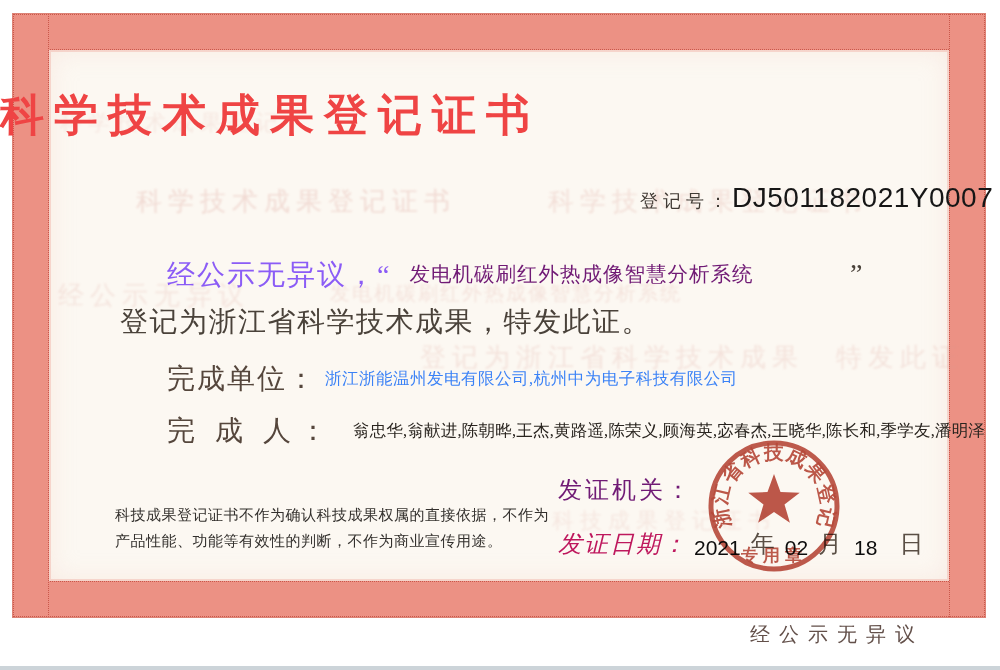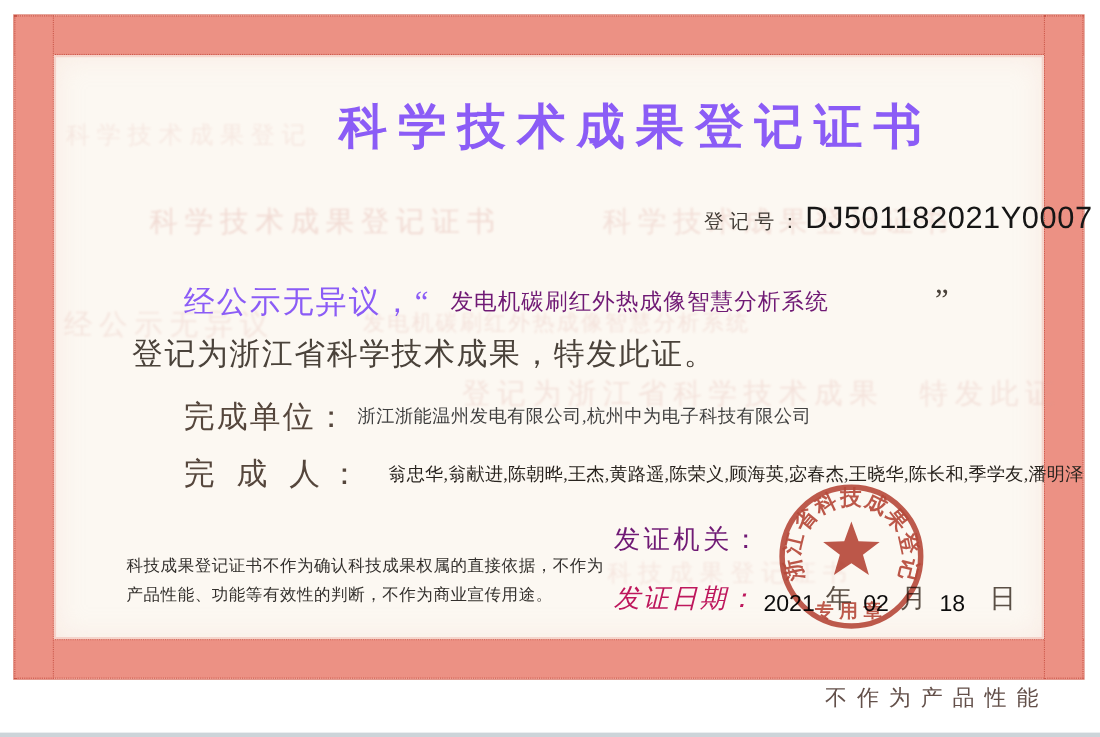--- a/index.html
+++ b/index.html
@@ -20,38 +20,38 @@
   .edge.h{left:0;right:0;height:36px;}
   .edge.top{top:0;} .edge.bottom{bottom:0;}
   .edge.v{top:0;bottom:0;width:36px;}
   .edge.left{left:0;} .edge.right{right:0;}
   .inner-panel{position:absolute;inset:36px;background:#fcf8f2;
         box-shadow:inset 0 0 0 2px rgba(236,145,132,.30), inset 0 0 26px rgba(243,205,196,.35);}
 
   .scan-strip{position:absolute;left:0;right:0;bottom:0;height:4px;background:#ccd4d9;}
 
   
-  .title{position:absolute;left:0;top:86px;width:848px;text-align:right;
+  .title{position:absolute;left:0;top:86px;width:848px;text-align:left;
          font-family:"Liberation Sans", sans-serif;font-weight:bold;
-         font-size:44px;letter-spacing:10px;color:#8b5cf6;}
+         font-size:44px;letter-spacing:10px;color:#ef4444;}
 
   .regno{position:absolute;left:640px;top:182px;white-space:nowrap;}
   .regno .lbl{font-size:18px;letter-spacing:5px;color:#403a34;}
   .regno .val{font-family:"Liberation Sans", sans-serif;font-size:28px;color:#161616;letter-spacing:.5px;}
 
   .line1{position:absolute;left:167px;top:256px;white-space:nowrap;}
   .line1 .pre{font-size:28px;letter-spacing:2px;color:#8b5cf6;}
   .line1 .proj{font-size:20.5px;letter-spacing:1px;color:#701a75;position:relative;top:-3px;margin-left:18px;}
   .quote-close{position:absolute;left:850px;top:258px;font-size:28px;color:#4a423a;}
   .line2{position:absolute;left:120px;top:303px;font-size:28px;letter-spacing:1.5px;color:#4a423a;white-space:nowrap;}
 
   .row-label{font-size:28px;color:#55463c;text-align:center;}
   .unit-row{position:absolute;left:167px;top:360px;white-space:nowrap;}
   .unit-row .row-label{letter-spacing:2px;}
-  .unit-row .val{font-size:16.5px;color:#404040;letter-spacing:.5px;position:relative;top:-4px;margin-left:8px;}
+  .unit-row .val{font-size:16.5px;color:#3b82f6;letter-spacing:.5px;position:relative;top:-4px;margin-left:8px;}
   .person-row{position:absolute;left:167px;top:412px;white-space:nowrap;}
   .person-row .row-label{letter-spacing:20px;}
   .person-row .colon{margin-left:-12px;}
   .person-row .val{font-size:16.5px;color:#29241f;letter-spacing:.2px;position:relative;top:-4px;margin-left:6px;}
 
   .issuer{position:absolute;left:558px;top:474px;font-size:24px;letter-spacing:3px;color:#701a75;white-space:nowrap;}
   .date-row{position:absolute;left:558px;top:528px;white-space:nowrap;}
   .date-row .lbl{font-size:24px;letter-spacing:2px;color:#be185d;font-style:italic;}
   .date-row .num{font-family:"Liberation Sans", sans-serif;font-size:21px;color:#0d0d0d;position:relative;top:3px;}
   .date-row .cn{font-size:24px;color:#5a4f45;}
@@ -129,16 +129,16 @@
   <svg class="seal" width="138" height="138" viewBox="0 0 138 138">
     <circle cx="69" cy="69" r="63" fill="none" stroke="#b23b2c" stroke-width="5" opacity="0.9"></circle>
     <path id="sealArc" d="M 26.4,88.9 A 47,47 0 1 1 111.6,88.9" fill="none"></path>
     <text font-size="19.5" font-weight="bold" fill="#b23b2c" letter-spacing="1.5" font-family="Liberation Serif, serif" opacity="0.92">
       <textPath href="#sealArc">浙江省科技成果登记</textPath>
     </text>
     <polygon fill="#b23b2c" opacity="0.92" points="69,37 75.5,55.1 94.7,55.7 79.5,67.4 84.9,85.8 69,75 53.1,85.8 58.5,67.4 43.3,55.7 62.5,55.1"></polygon>
     <text x="69" y="124" text-anchor="middle" font-size="17" font-weight="bold" fill="#b23b2c" letter-spacing="5" font-family="Liberation Serif, serif" opacity="0.9">专用章</text>
   </svg>
 
-  <div class="maker">不作为产品性能</div>
+  <div class="maker">经公示无异议</div>
 
   <div class="scan-strip"></div>
 </div>
 
 </body></html>

